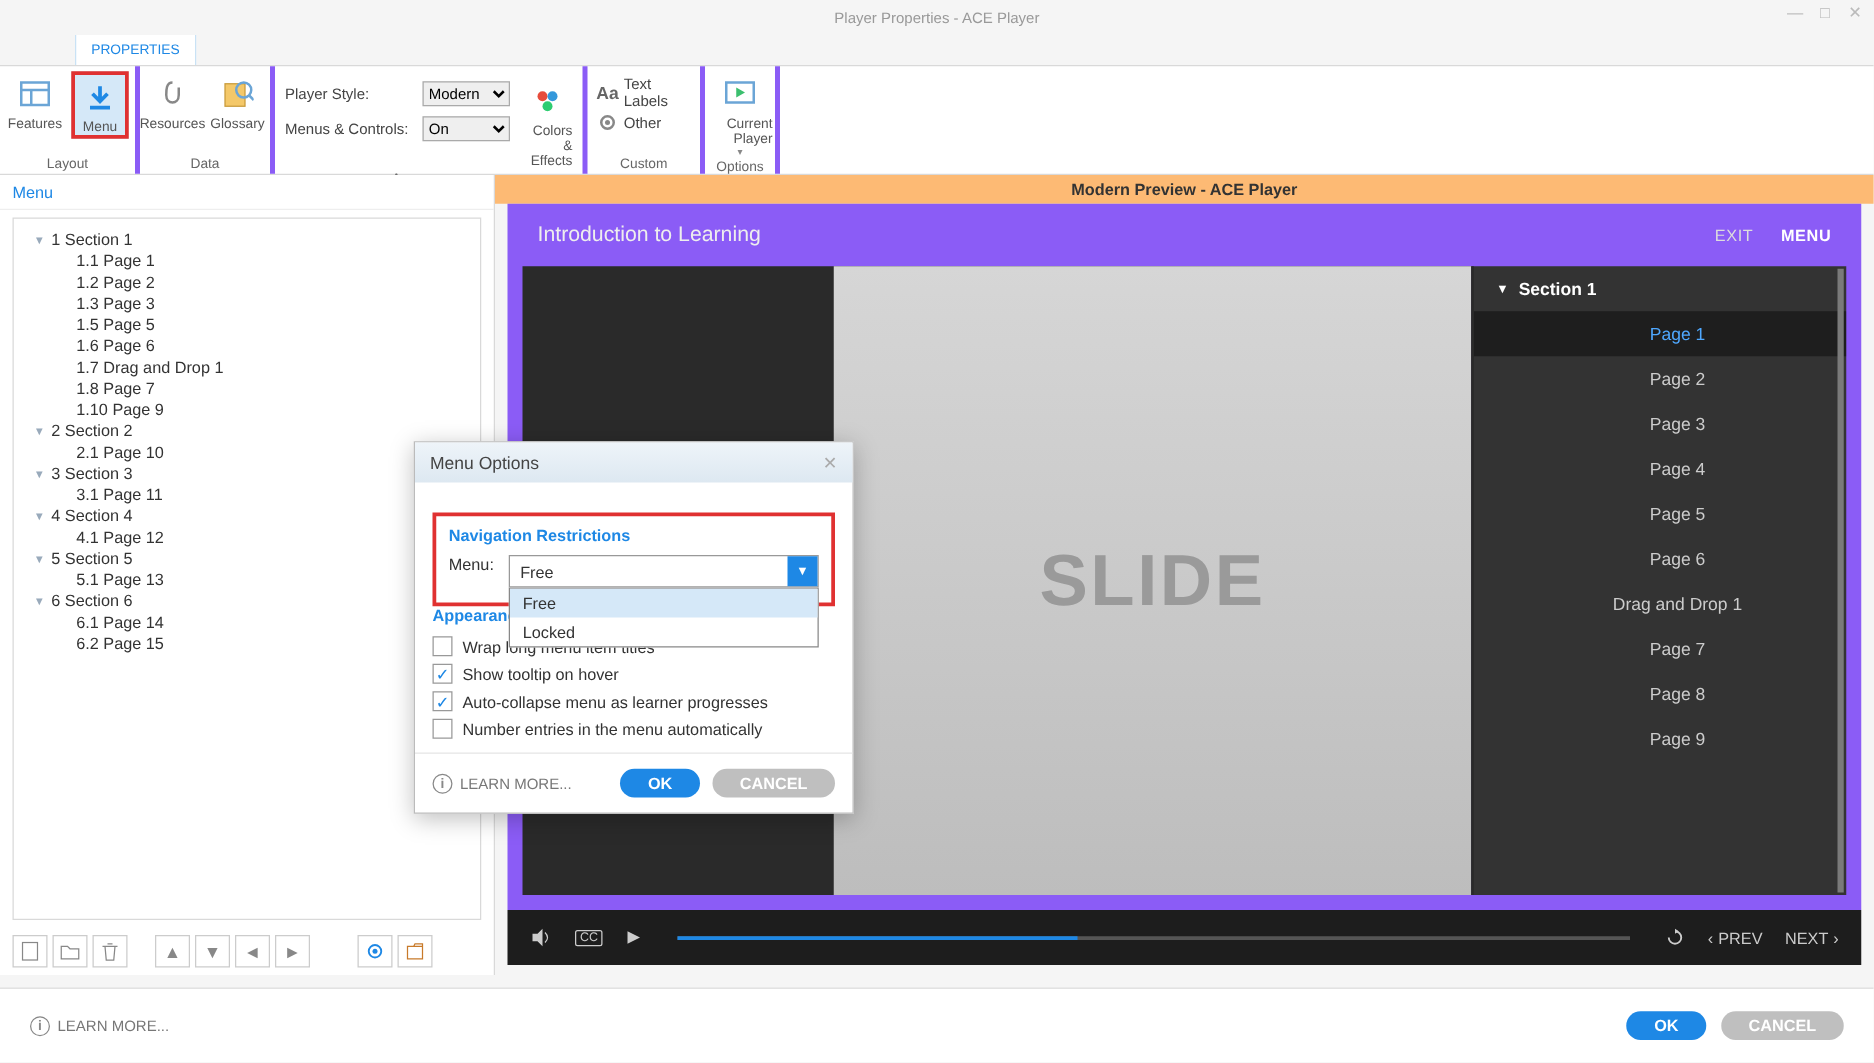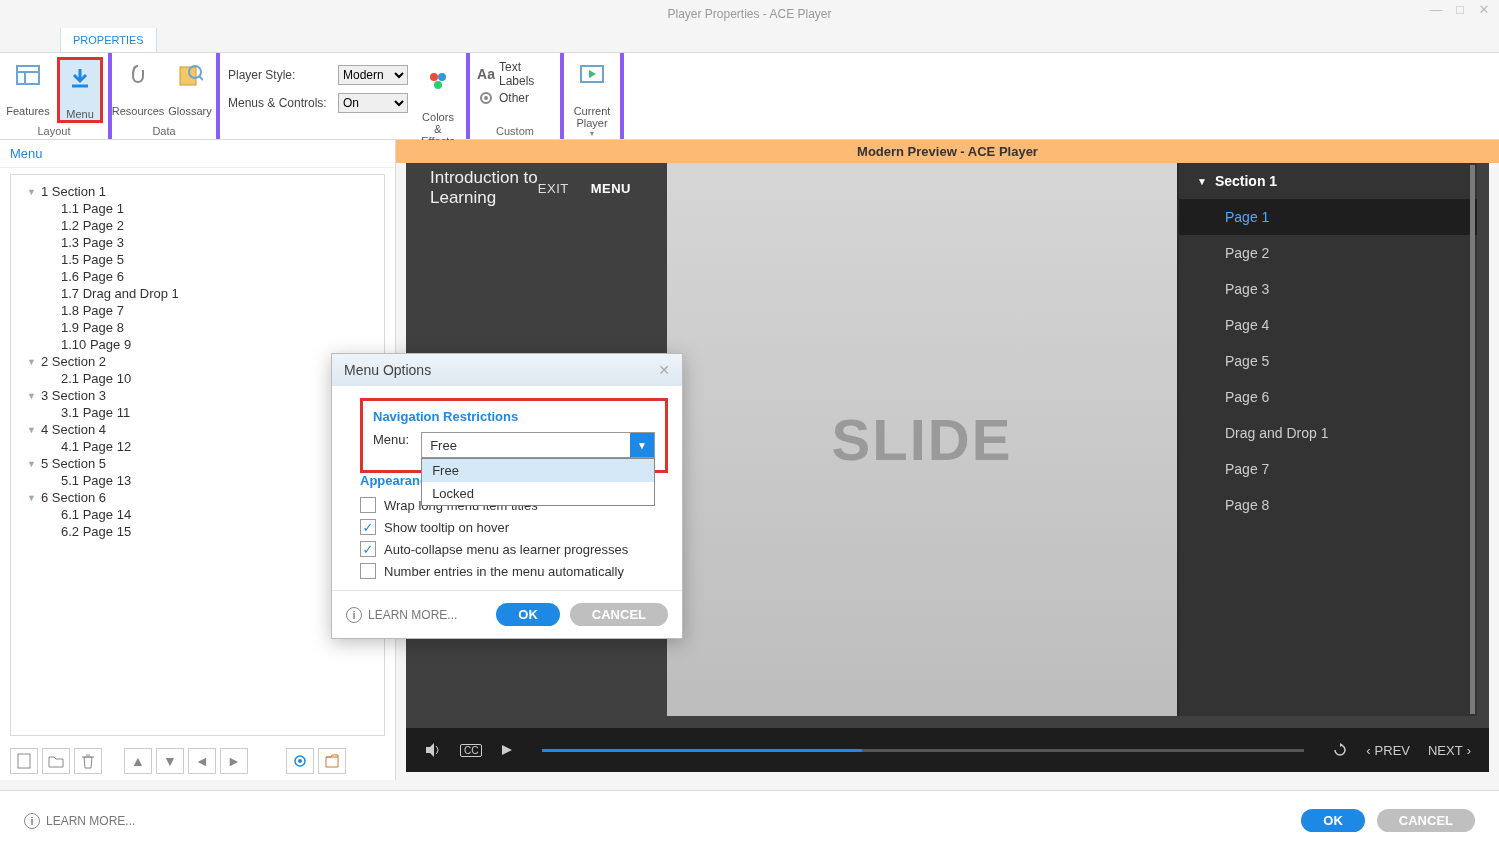--- a/index.html
+++ b/index.html
@@ -11,42 +11,42 @@
   .title-bar-controls span { color: #bbb; font-size: 13px; cursor: pointer; width: 18px; text-align: center; }
 
   .tabs-row { height: 24px; background: #f5f5f5; display: flex; align-items: flex-end; padding-left: 60px; }
   .tab { background: #fff; border: 1px solid #c9e2f5; border-bottom: none; padding: 6px 12px; font-size: 11px; color: #1e88e5; }
 
   .ribbon { background: #fff; border-top: 1px solid #d9d9d9; border-bottom: 1px solid #d9d9d9; height: 88px; display: flex; }
   .ribbon-group { border-right: 4px solid #8b5cf6; display: flex; flex-direction: column; align-items: center; padding: 4px 8px 2px 8px; }
   .ribbon-group-row { display: flex; gap: 6px; flex: 1; align-items: flex-start; }
   .ribbon-item { display: flex; flex-direction: column; align-items: center; justify-content: flex-start; width: 46px; cursor: pointer; padding-top: 4px;}
   .ribbon-item .ic { width: 28px; height: 28px; display: flex; align-items: center; justify-content: center; font-size: 20px; }
-  .ribbon-item .lbl { font-size: 11px; color: #555; margin-top: 16px; text-align: center; line-height: 12px;}
+  .ribbon-item .lbl { font-size: 11px; color: #555; margin-top: 4px; text-align: right; line-height: 12px;}
   .ribbon-item.selected { border: 3px solid #e03131; background: #d5e8f8; }
   .ribbon-group-label { font-size: 11px; color: #666; margin-top: 2px; }
   .ribbon-form-row { display: flex; align-items: center; gap: 6px; font-size: 12px; color: #444; height: 24px;}
   .ribbon-form-row select { width: 70px; font-size: 12px; height: 20px; border:1px solid #aaa;}
   .ribbon-small-item { display: flex; align-items: center; gap: 5px; font-size: 12px; color: #444; height: 22px; cursor: pointer;}
   .ribbon-small-item .sic { width: 16px; height: 16px; display:inline-flex; align-items:center; justify-content:center; font-size:14px;}
 
   .main-area { display: flex; height: 640px; }
   .menu-panel { width: 396px; background: #fff; border-right: 1px solid #d9d9d9; display: flex; flex-direction: column; }
   .menu-panel-header { color: #1e88e5; font-size: 13px; padding: 6px 10px; border-bottom:1px solid #eee; }
   .menu-tree { flex: 1; padding: 8px 12px; overflow: auto; font-size: 13px; color: #333; border:1px solid #d9d9d9; margin:6px 10px;}
   .menu-tree-item { padding: 1px 0; display: flex; align-items: center; gap: 4px;}
   .menu-tree-item.section { padding-left: 4px;}
   .menu-tree-item.page { padding-left: 38px;}
   .tri { color:#9ab; font-size:9px; width:10px; display:inline-block;}
   .menu-toolbar { display: flex; gap: 4px; padding: 6px 10px; }
   .tool-btn { width: 28px; height: 26px; border: 1px solid #ccc; background: #fff; display: flex; align-items: center; justify-content: center; color: #888; font-size: 14px; cursor: pointer; }
 
   .preview-panel { flex: 1; display: flex; flex-direction: column; }
   .preview-header { background: #fdba74; text-align: center; font-size: 13px; font-weight: bold; padding: 4px 0; color:#333; }
-  .preview-body { flex: 1; background: #404040; position: relative; margin: 0 10px; display:flex; flex-direction:row;}
+  .preview-body { flex: 1; background: #8b5cf6; position: relative; margin: 0 10px; display:flex; flex-direction:column;text-align:center;}
   .preview-top-bar { height: 50px; display: flex; align-items: center; justify-content: space-between; padding: 0 24px; color:#eee; }
   .preview-title { font-size: 17px; color:#eee;}
   .preview-top-right { display: flex; gap: 22px; font-size: 13px; }
   .preview-top-right span { color:#ddd; cursor:pointer; letter-spacing:0.5px;}
   .preview-top-right span.active { color:#fff; font-weight:bold;}
   .preview-content { flex:1; display:flex; padding: 0 12px 12px 12px; gap: 0;}
   .slide-area { flex:1; background:#2a2a2a; display:flex; align-items:stretch; justify-content:flex-end; position:relative;}
   .slide-card { background: linear-gradient(#d6d6d6,#bdbdbd); width: 510px; display:flex; align-items:center; justify-content:center; color:#9a9a9a; font-size:58px; font-weight:bold; letter-spacing:2px;}
   .side-menu { width: 300px; background:#333; color:#ccc; font-size:14px; overflow:auto; position:relative; border-left: 2px solid #2a2a2a;}
   .side-menu-section { padding:10px 18px; color:#fff; font-weight:bold; display:flex; gap:8px; align-items:center;}
@@ -56,21 +56,21 @@
 
   .preview-bottom-bar { height: 44px; background:#1d1d1d; display:flex; align-items:center; padding:0 18px; color:#ccc; gap:18px; margin:0 10px 8px 10px;}
   .progress { flex:1; height:3px; background:#555; position:relative; margin:0 10px;}
   .progress-fill { position:absolute; left:0; top:0; bottom:0; width:42%; background:#1e88e5;}
   .nav-link { font-size:13px; color:#ccc; display:flex; align-items:center; gap:4px; cursor:pointer;}
 
   
   .dialog { position:absolute; left:331px; top:353px; width:352px; background:#fff; border:1px solid #bbb; box-shadow:0 4px 18px rgba(0,0,0,0.25); z-index:50;}
   .dialog-title { background: linear-gradient(#eef4f9,#dde8f1); padding:8px 12px; font-size:14px; color:#444; display:flex; justify-content:space-between; align-items:center;}
   .dialog-close { color:#aaa; cursor:pointer; font-size:14px;}
-  .dialog-body { padding:12px 14px 8px 14px; font-size:13px; color:#333; position:relative;margin-left:14px;}
+  .dialog-body { padding:24px 14px 8px 14px; font-size:13px; color:#333; position:relative;}
   .red-box { border:3px solid #e03131; padding:8px 10px 12px 10px; margin-bottom:6px;}
   .nav-restrict-label{ color:#1e88e5; font-weight:600; font-size:13px; margin-bottom:8px;}
   .menu-row { display:flex; align-items:flex-start; gap:12px;}
   .combo { flex:1; height:26px; border:1px solid #999; display:flex; align-items:center; padding:0 8px; justify-content:space-between; cursor:pointer; position:relative; background:#fff;}
   .combo-arrow { width:24px; height:24px; background:#1e88e5; color:#fff; display:flex; align-items:center; justify-content:center; margin:-8px -8px -8px 0; font-size:10px;}
   .combo-dropdown { position:absolute; left:-1px; right:-1px; top:25px; background:#fff; border:1px solid #888; z-index:60;}
   .combo-option { padding:4px 10px; font-size:13px; cursor:pointer;}
   .combo-option.selected { background:#d5e8f8;}
   .appearance-label { color:#1e88e5; font-weight:600; font-size:13px; margin:8px 0 6px 0;}
   .check-row { display:flex; align-items:center; gap:8px; padding:3px 0; font-size:13px;}
@@ -204,41 +204,40 @@
         <span class="ic">
           <svg width="26" height="22">
               <rect x="2" y="2" width="22" height="16" fill="none" stroke="#6ba5d6" stroke-width="2"></rect>
               <polygon points="10,6 10,14 17,10" fill="#3bbf6e"></polygon>
             </svg>
         </span>
         <span class="lbl">Current Player</span>
         <span style="font-size:8px; color:#888;">▾</span>
       </div>
     </div>
-    <div class="ribbon-group-label">Style</div>
+    <div class="ribbon-group-label">Options</div>
   </div>
 </div>
 
 <div class="main-area">
 
   <div class="menu-panel">
     <div class="menu-panel-header">Menu</div>
     <div class="menu-tree" id="menu-tree">
         <div class="menu-tree-item section">
           <span class="tri">▼</span>
           <span>1 Section 1</span>
         </div>
         <div class="menu-tree-item page">1.1 Page 1</div>
         <div class="menu-tree-item page">1.2 Page 2</div>
         <div class="menu-tree-item page">1.3 Page 3</div>
         <div class="menu-tree-item page">1.5 Page 5</div>
         <div class="menu-tree-item page">1.6 Page 6</div>
         <div class="menu-tree-item page">1.7 Drag and Drop 1</div>
         <div class="menu-tree-item page">1.8 Page 7</div>
-        <div class="menu-tree-item page">1.9 Page 8</div>
         <div class="menu-tree-item page">1.10 Page 9</div>
         <div class="menu-tree-item section">
           <span class="tri">▼</span>
           <span>2 Section 2</span>
         </div>
         <div class="menu-tree-item page">2.1 Page 10</div>
         <div class="menu-tree-item section">
           <span class="tri">▼</span>
           <span>3 Section 3</span>
         </div>
@@ -318,20 +317,21 @@
           <div id="side-menu-pages">
               <div class="side-menu-page active">Page 1</div>
               <div class="side-menu-page">Page 2</div>
               <div class="side-menu-page">Page 3</div>
               <div class="side-menu-page">Page 4</div>
               <div class="side-menu-page">Page 5</div>
               <div class="side-menu-page">Page 6</div>
               <div class="side-menu-page">Drag and Drop 1</div>
               <div class="side-menu-page">Page 7</div>
               <div class="side-menu-page">Page 8</div>
+              <div class="side-menu-page">Page 9</div>
             </div>
           <div class="scroll-indicator"></div>
         </div>
       </div>
     </div>
     <div class="preview-bottom-bar">
       <span>
           <svg width="18" height="18">
             <path d="M2 6 L6 6 L10 2 L10 16 L6 12 L2 12 Z" fill="#ccc"></path>
             <path d="M12 5 Q16 9 12 13" stroke="#ccc" fill="none"></path>

